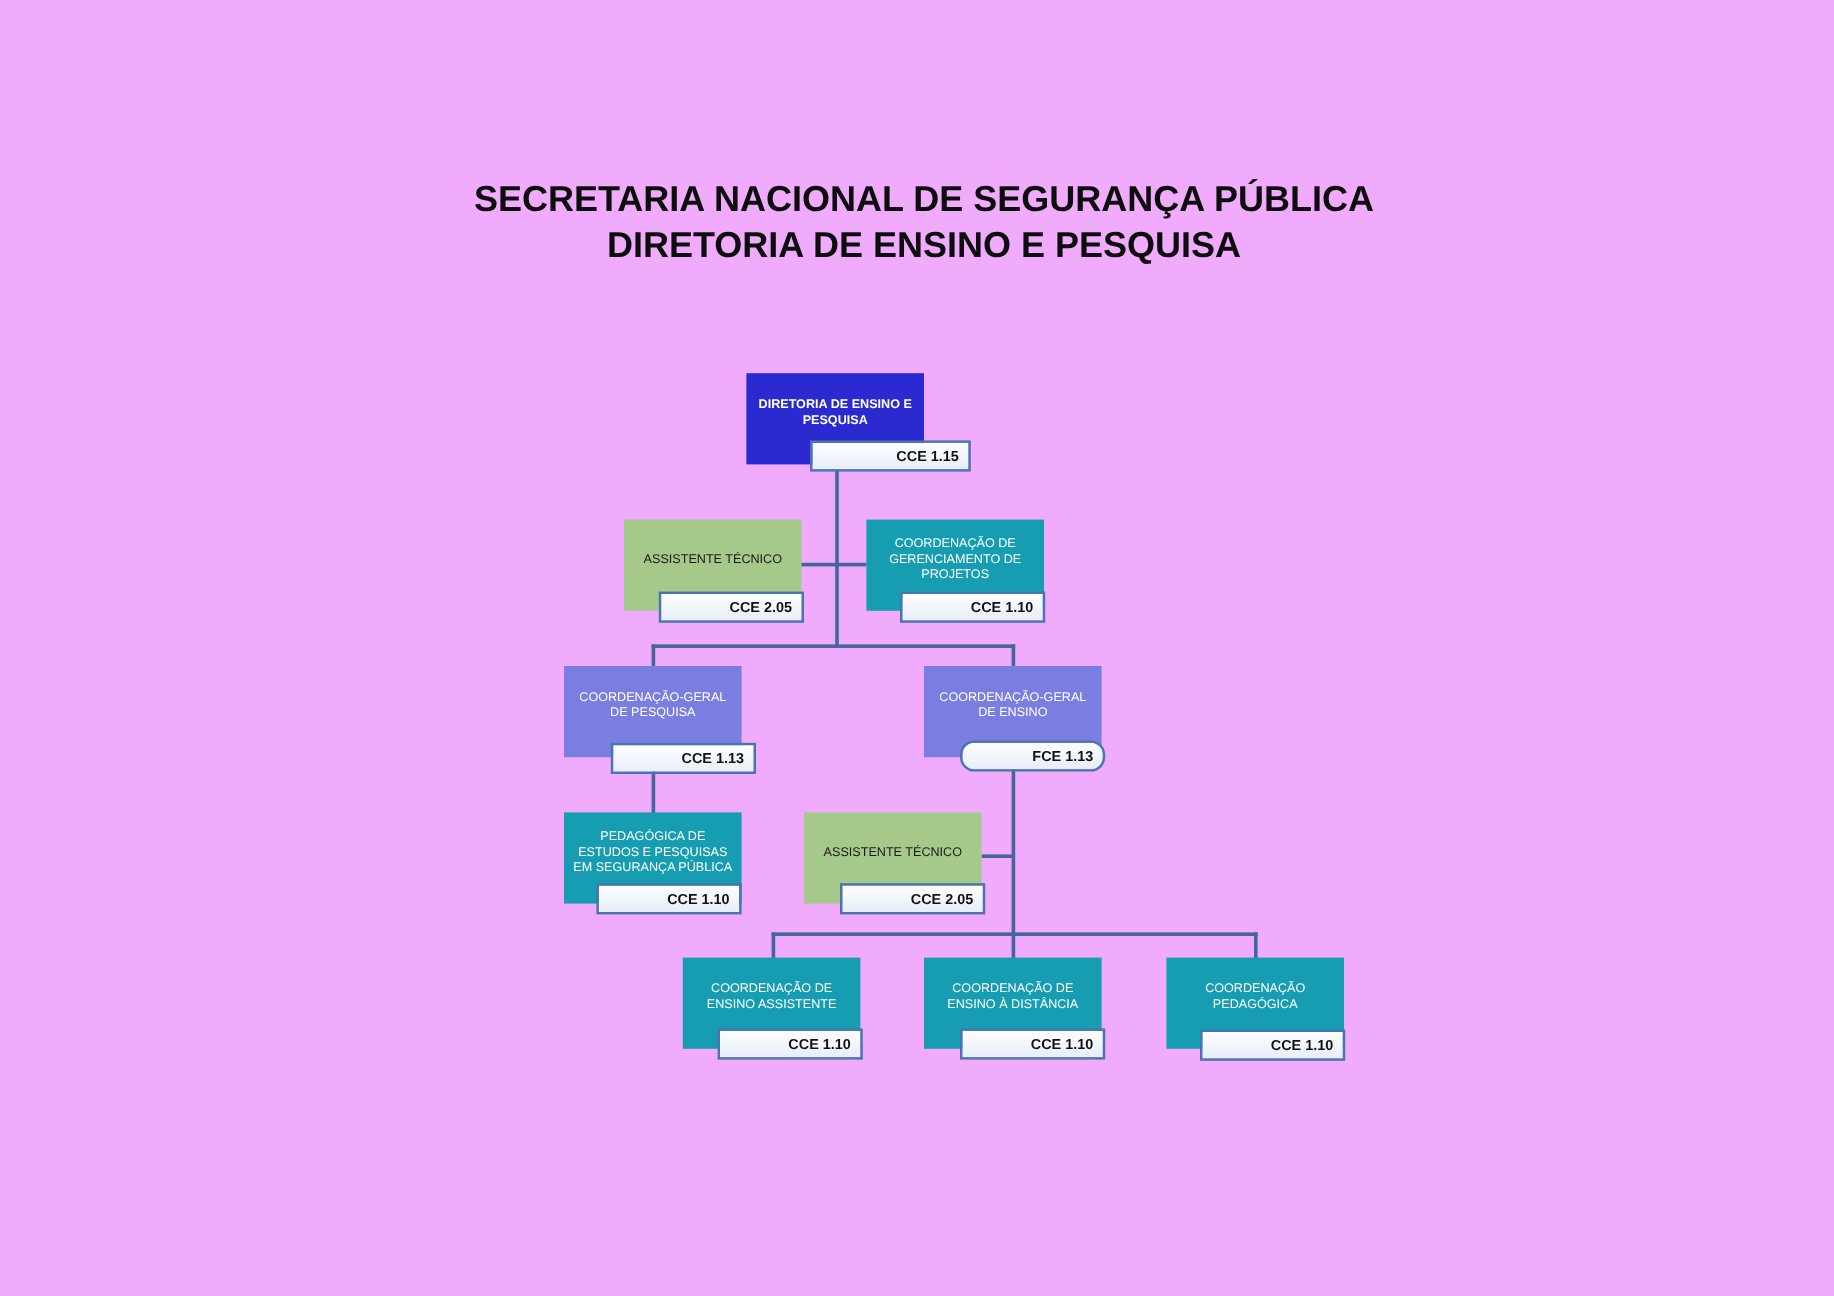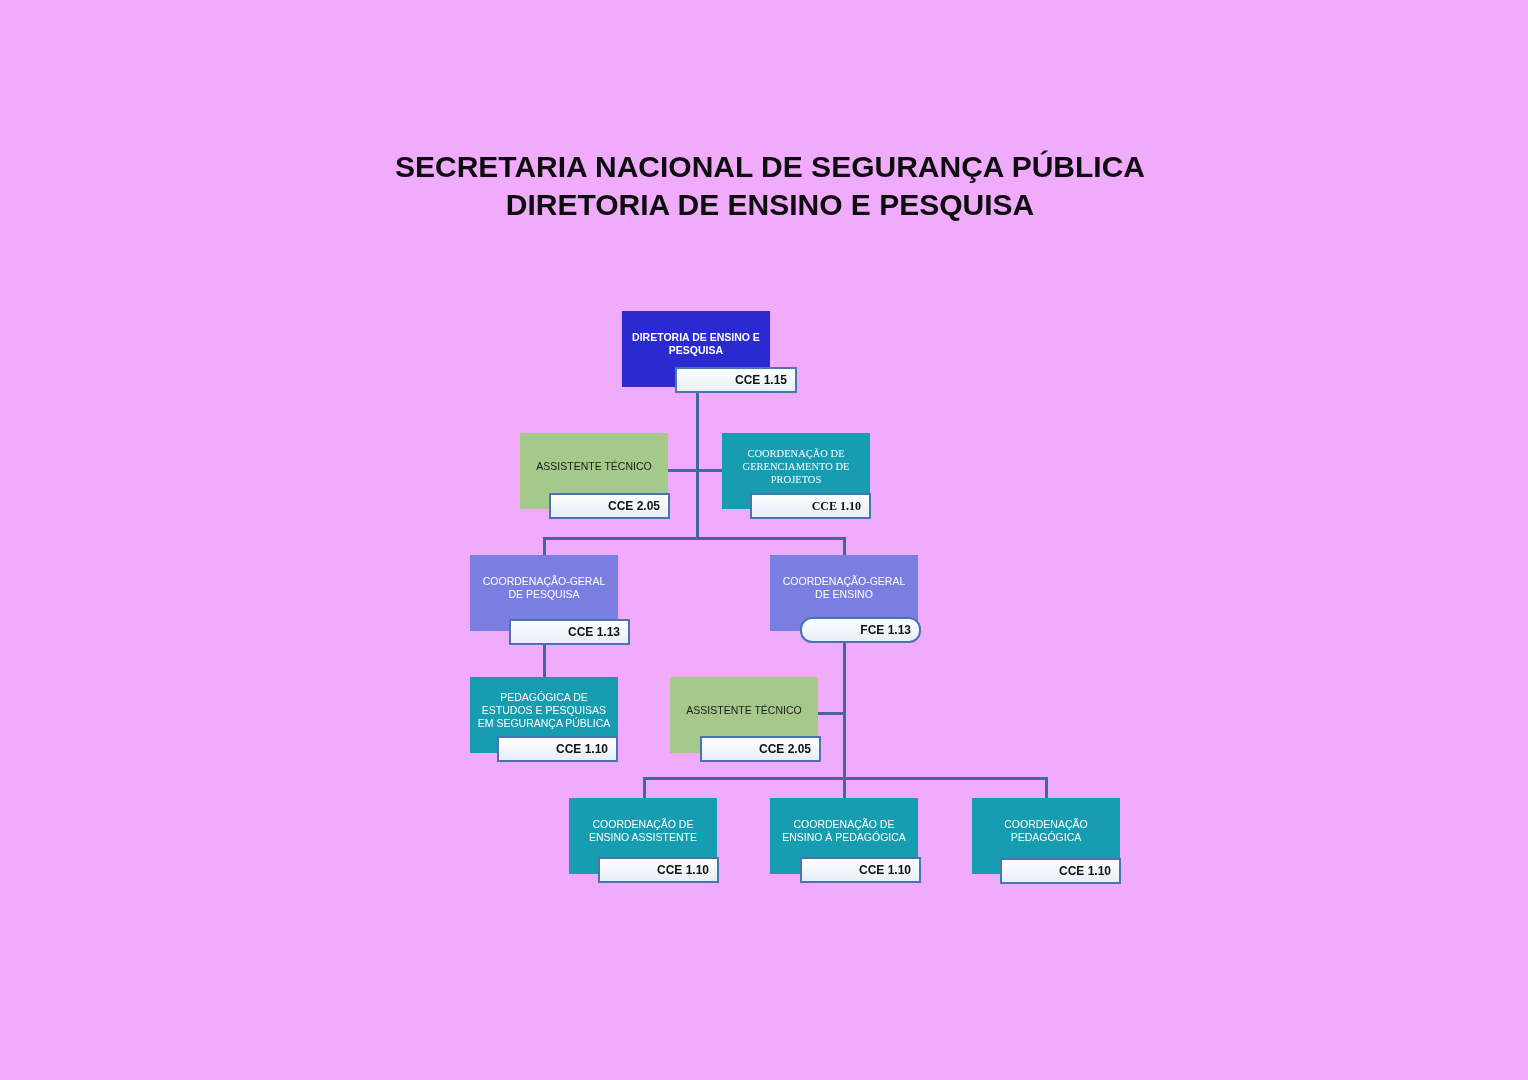--- a/index.html
+++ b/index.html
@@ -97,31 +97,31 @@
   <div class="conn" style="left:818px; top:712px; width:26px; height:3px;"></div>
   <div class="conn" style="left:643px; top:777px; width:405px; height:3px;"></div>
   <div class="conn" style="left:643px; top:777px; width:3px; height:22px;"></div>
   <div class="conn" style="left:843px; top:777px; width:3px; height:22px;"></div>
   <div class="conn" style="left:1045px; top:777px; width:3px; height:22px;"></div>
 
   <div class="node director" style="left:622px; top:311px;">
     <div class="node-box">
       <span>DIRETORIA DE ENSINO E PESQUISA</span>
     </div>
-    <div class="code-box" style="left:53px; top:56px; width:122px;">CCE 1.15</div>
+    <div class="code-box" style="left:53px; top:56px; width:134px;">CCE 1.15</div>
   </div>
 
   <div class="node green" style="left:520px; top:433px;">
     <div class="node-box">
       <span>ASSISTENTE TÉCNICO</span>
     </div>
     <div class="code-box" style="left:29px; top:60px;">CCE 2.05</div>
   </div>
 
-  <div class="node teal" style="left:722px; top:433px;font-family:Liberation Serif, serif;">
+  <div class="node teal" style="left:722px; top:433px;">
     <div class="node-box">
       <span>COORDENAÇÃO DE GERENCIAMENTO DE PROJETOS</span>
     </div>
     <div class="code-box" style="left:28px; top:60px;">CCE 1.10</div>
   </div>
 
   <div class="node purple" style="left:470px; top:555px;padding-left:32px;">
     <div class="node-box">
       <span>COORDENAÇÃO-GERAL DE PESQUISA</span>
     </div>
@@ -151,21 +151,21 @@
 
   <div class="node teal" style="left:569px; top:798px;">
     <div class="node-box">
       <span>COORDENAÇÃO DE ENSINO ASSISTENTE</span>
     </div>
     <div class="code-box" style="left:29px; top:59px;">CCE 1.10</div>
   </div>
 
   <div class="node teal" style="left:770px; top:798px;">
     <div class="node-box">
-      <span>COORDENAÇÃO DE ENSINO À PEDAGÓGICA</span>
+      <span>COORDENAÇÃO DE ENSINO À DISTÂNCIA</span>
     </div>
     <div class="code-box" style="left:30px; top:59px;">CCE 1.10</div>
   </div>
 
   <div class="node teal" style="left:972px; top:798px;">
     <div class="node-box">
       <span>COORDENAÇÃO PEDAGÓGICA</span>
     </div>
     <div class="code-box" style="left:28px; top:60px;">CCE 1.10</div>
   </div>

